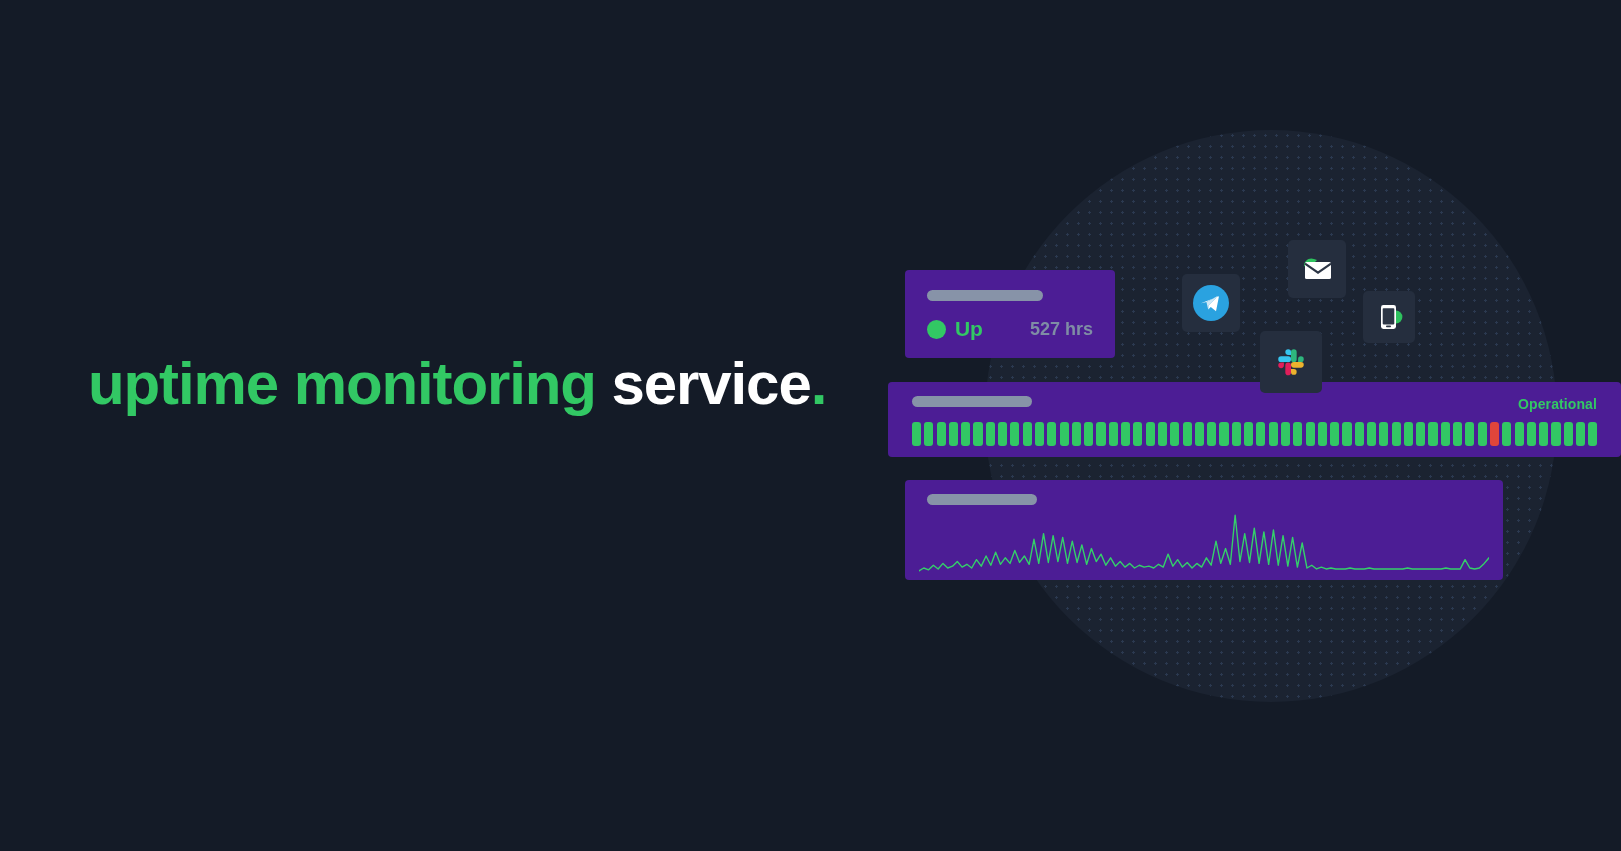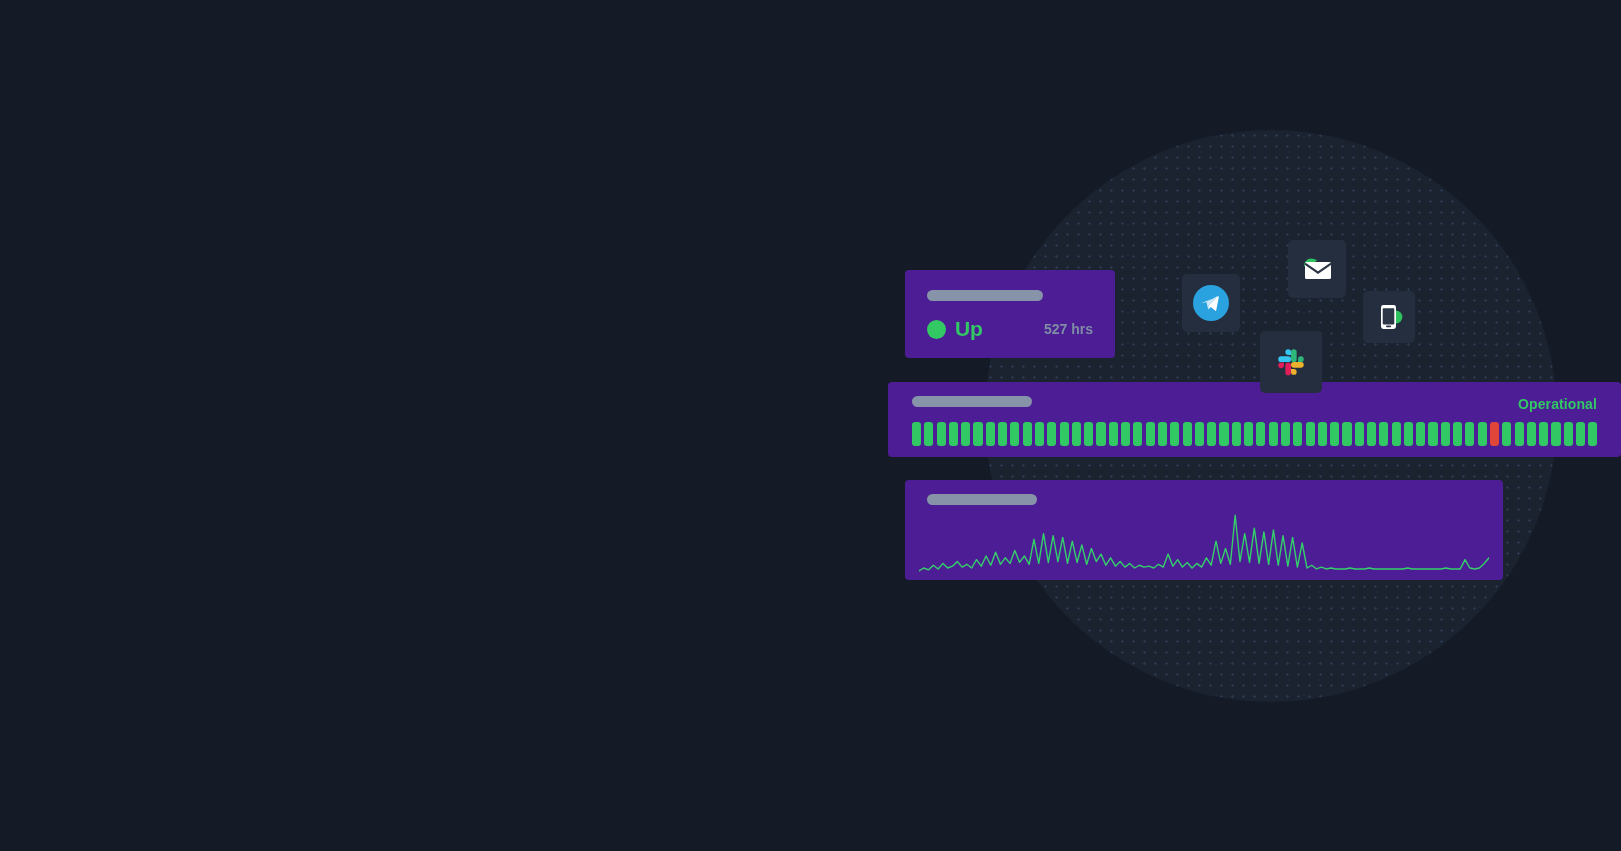--- a/index.html
+++ b/index.html
@@ -99,21 +99,21 @@
   .status-label {
     margin-left: 9px;
     color: #32c864;
     font-size: 21px;
     font-weight: 700;
     letter-spacing: -0.2px;
   }
   .status-hours {
     margin-left: auto;
     color: #7f8da5;
-    font-size: 14px;
+    font-size: 18px;
     font-weight: 700;
   }
 
   
   .card-uptime {
     left: 8px;
     top: 382px;
     width: 733px;
     height: 75px;
     padding: 14px 24px 0 24px;
@@ -178,20 +178,23 @@
   .tile-mobile   { left: 483px; top: 291px; width: 52px; height: 52px; }
 
   .icon-tile svg { display: block; }
 </style>
 </head>
 <body>
 
 <div class="hero">
 
   <div class="headline-wrap">
+    <div class="headline headline-line2">
+      <span class="accent">uptime monitoring</span><span> service</span><span class="dot">.</span>
+    </div>
   </div>
 
   <div class="illustration">
 
     <div class="bg-circle"></div>
 
     <div class="card card-status">
       <div class="placeholder-bar" style="width:116px"></div>
       <div class="status-row">
         <span class="status-dot"></span>

